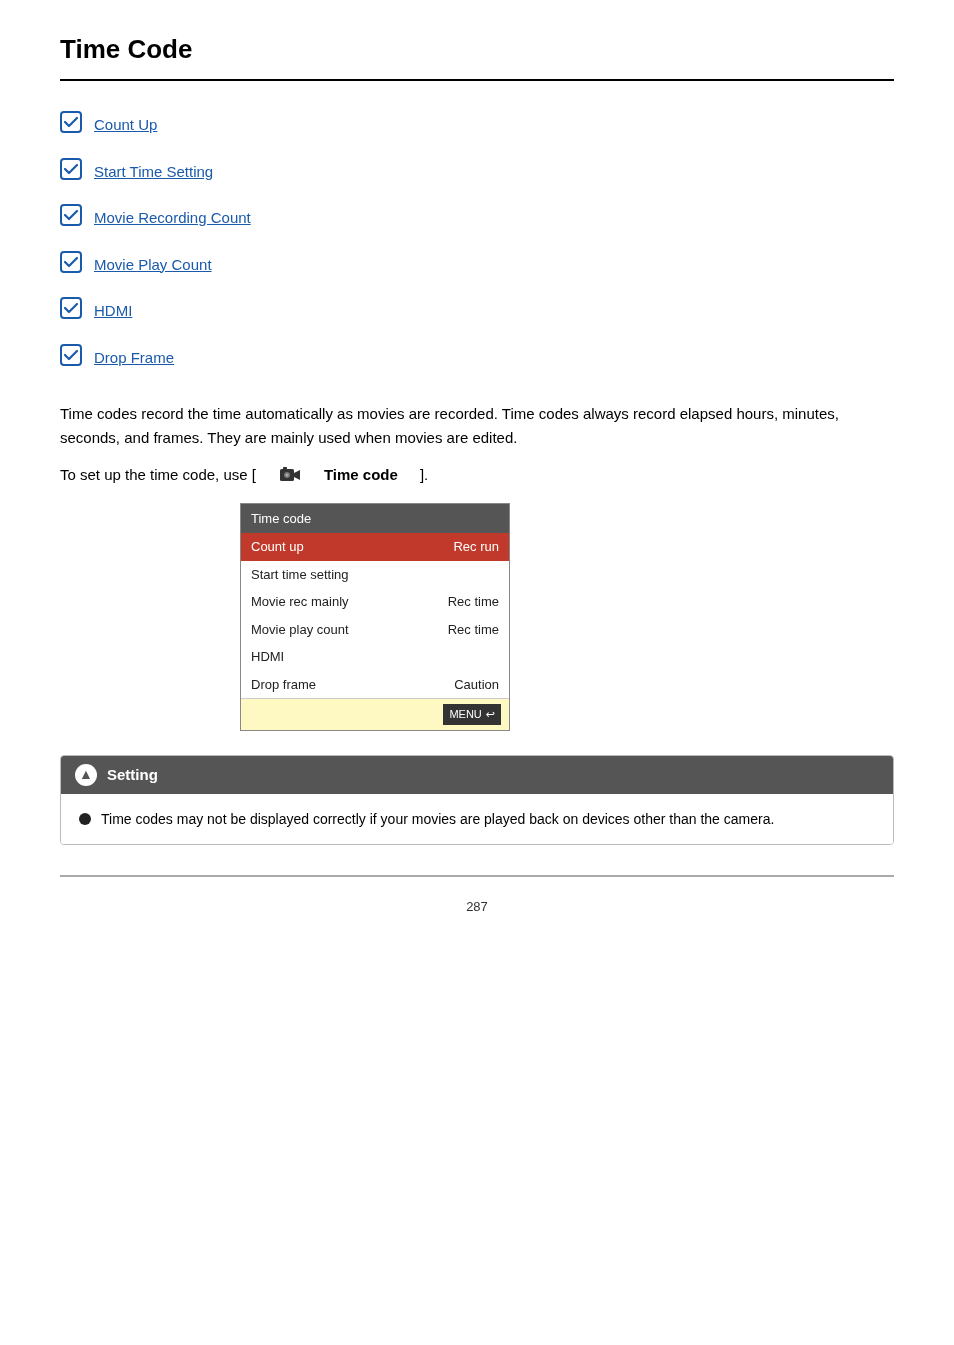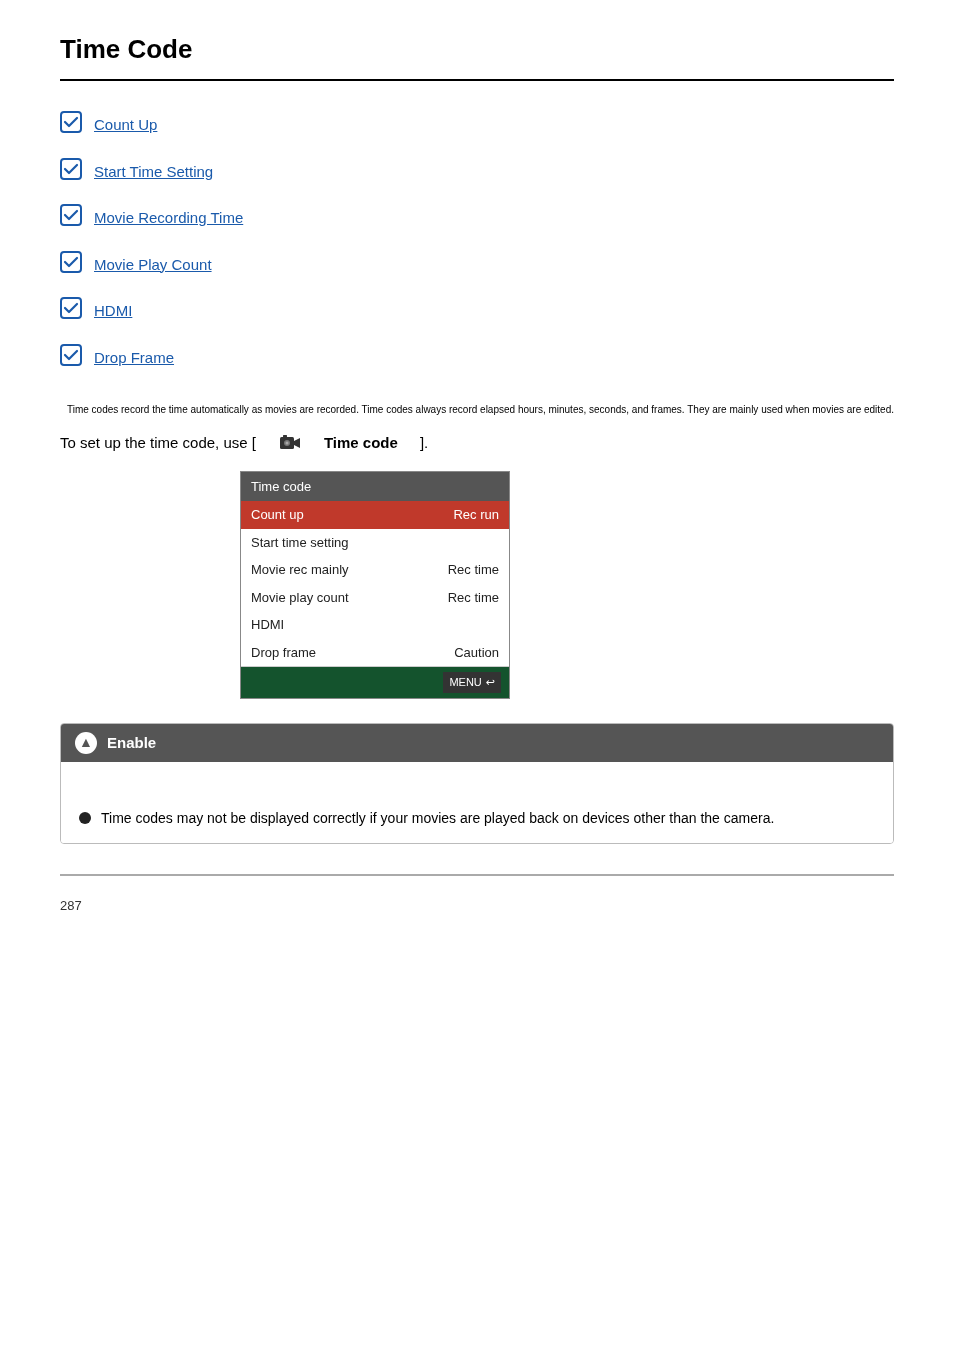--- a/index.html
+++ b/index.html
@@ -38,23 +38,22 @@
       flex-shrink: 0;
     }
     .nav-link {
       color: #1a5aab;
       text-decoration: underline;
       cursor: pointer;
       font-size: 15px;
     }
     .description {
       margin-bottom: 14px;
-      font-size: 10px;
+      font-size: 15px;
       line-height: 1.6;
-      text-align: right;
     }
     .setup-line {
       margin-bottom: 14px;
       font-size: 15px;
       display: flex;
       align-items: center;
       gap: 22px;
       flex-wrap: wrap;
     }
     .camera-icon-inline {
@@ -88,21 +87,21 @@
     .menu-row.highlighted {
       background: #c0392b;
       color: #fff;
     }
     .menu-row-label {}
     .menu-row-value {}
     .menu-footer {
       display: flex;
       justify-content: flex-end;
       padding: 5px 8px;
-      background: #14532d;
+      background: #fef9c3;
       border-top: 1px solid #ccc;
     }
     .menu-btn {
       background: #333;
       color: #fff;
       font-size: 11px;
       padding: 2px 6px;
       display: inline-flex;
       align-items: center;
       gap: 4px;
@@ -132,21 +131,20 @@
       align-items: center;
       justify-content: center;
       color: #555;
       font-weight: bold;
       font-size: 14px;
       flex-shrink: 0;
     }
     .caution-body {
       background: #fff;
       padding: 14px 18px;
-      margin-top: 31px;
     }
     .caution-item {
       display: flex;
       align-items: flex-start;
       gap: 10px;
     }
     .bullet-circle {
       width: 12px;
       height: 12px;
       background: #222;
@@ -157,21 +155,21 @@
     .caution-text {
       font-size: 14px;
       line-height: 1.6;
     }
     .bottom-divider {
       border: none;
       border-top: 2px solid #aaa;
       margin-top: 20px;
     }
     .page-number {
-      text-align: left;
+      text-align: center;
       font-size: 13px;
       color: #333;
       margin-top: 20px;
     }
   </style>
 </head>
 <body>
 
 <div class="page-container">
 
@@ -191,21 +189,21 @@
       <rect x="1" y="1" width="20" height="20" rx="3" fill="none" stroke="#1a5aab" stroke-width="2"></rect>
       <path d="M5 11 L9 15 L17 7" stroke="#1a5aab" stroke-width="2.2" fill="none" stroke-linecap="round" stroke-linejoin="round"></path>
     </svg></span>
         <span class="nav-link">Start Time Setting</span>
       </li>
       <li>
         <span><svg class="nav-icon" viewBox="0 0 22 22" xmlns="http://www.w3.org/2000/svg">
       <rect x="1" y="1" width="20" height="20" rx="3" fill="none" stroke="#1a5aab" stroke-width="2"></rect>
       <path d="M5 11 L9 15 L17 7" stroke="#1a5aab" stroke-width="2.2" fill="none" stroke-linecap="round" stroke-linejoin="round"></path>
     </svg></span>
-        <span class="nav-link">Movie Recording Time</span>
+        <span class="nav-link">Movie Recording Count</span>
       </li>
       <li>
         <span><svg class="nav-icon" viewBox="0 0 22 22" xmlns="http://www.w3.org/2000/svg">
       <rect x="1" y="1" width="20" height="20" rx="3" fill="none" stroke="#1a5aab" stroke-width="2"></rect>
       <path d="M5 11 L9 15 L17 7" stroke="#1a5aab" stroke-width="2.2" fill="none" stroke-linecap="round" stroke-linejoin="round"></path>
     </svg></span>
         <span class="nav-link">Movie Play Count</span>
       </li>
       <li>
         <span><svg class="nav-icon" viewBox="0 0 22 22" xmlns="http://www.w3.org/2000/svg">
@@ -274,21 +272,21 @@
       <div class="menu-btn">
         <span>MENU</span>
         <span>↩</span>
       </div>
     </div>
   </div>
 
   <div class="caution-box">
     <div class="caution-header">
       <div class="caution-icon">▲</div>
-      <span>Enable</span>
+      <span>Setting</span>
     </div>
     <div class="caution-body">
 
     <div class="caution-item">
           <div class="bullet-circle"></div>
           <span class="caution-text">Time codes may not be displayed correctly if your movies are played back on devices other than the camera.</span>
         </div>
       </div>
   </div>
 

